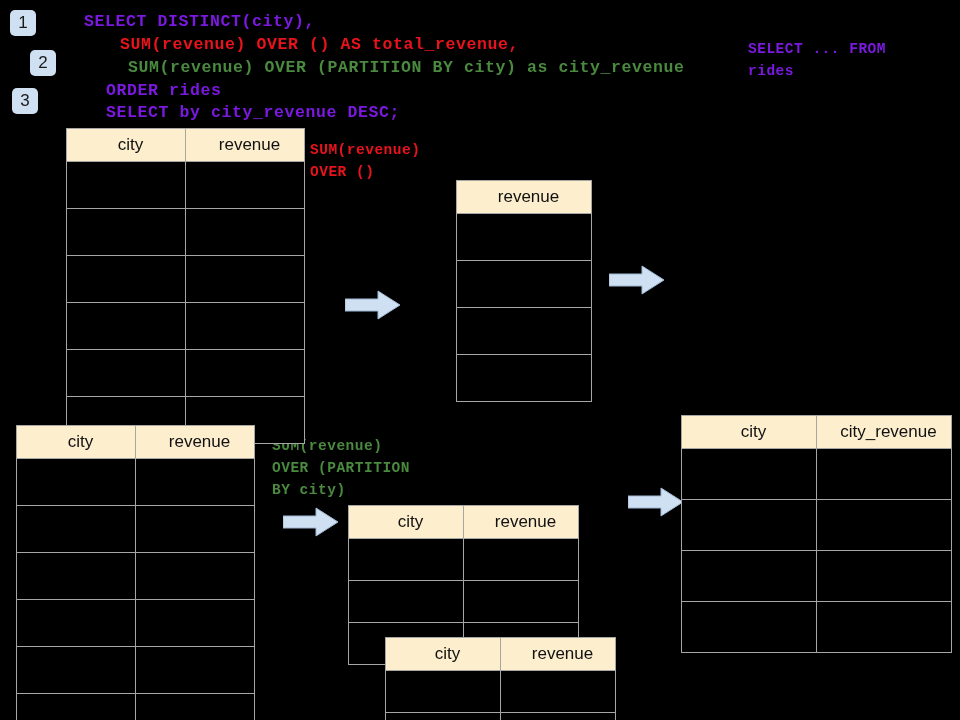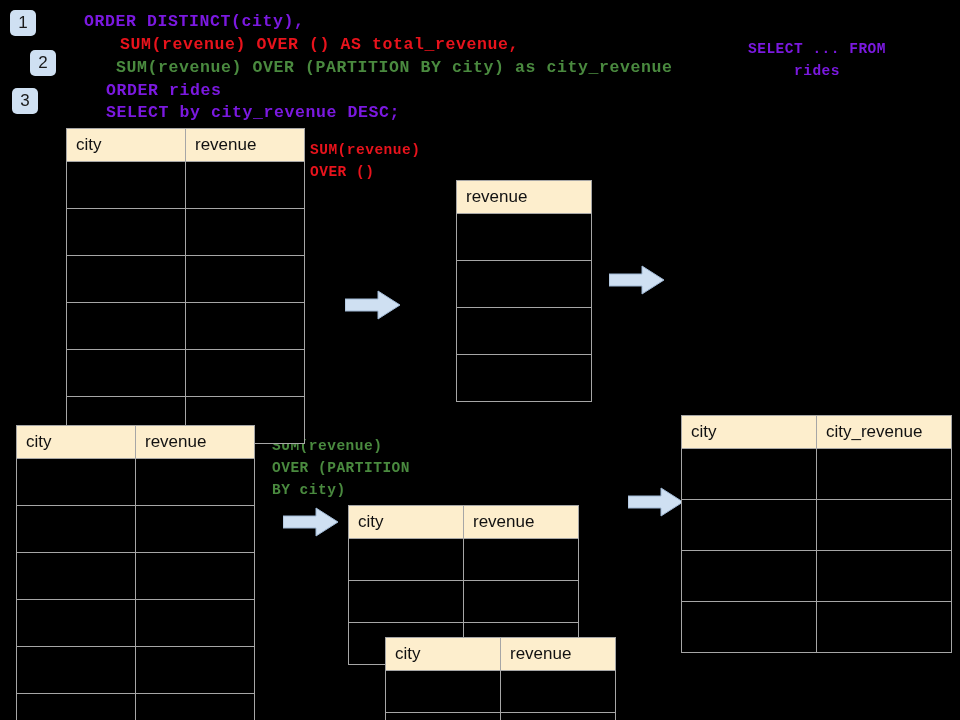--- a/index.html
+++ b/index.html
@@ -47,35 +47,35 @@
     position: absolute;
     font-family: "Liberation Mono", monospace;
     font-size: 14.5px;
     font-weight: bold;
     letter-spacing: 0.5px;
     white-space: pre;
     line-height: 22px;
   }
   .annot-red   { color: #e8131c; }
   .annot-green { color: #4a8a3f; }
-  .annot-purple{ color: #7b19e0; text-align: center; }
+  .annot-purple{ color: #7b19e0; }
 
   
   .tbl {
     position: absolute;
     border-collapse: collapse;
     table-layout: fixed;
     background: #000000;
   }
   .tbl th, .tbl td {
     border: 1px solid #a6a6a6;
     padding: 0;
     margin: 14px;
     font-weight: normal;
-    text-align: left;
+    text-align: center;
     vertical-align: middle;
   }
   .tbl th {
     background: #fdeecd;
     color: #111111;
     font-family: "Liberation Sans", sans-serif;
     font-size: 17px;
     padding: 0 0 0 9px;
     height: 32px;
   }
@@ -96,23 +96,23 @@
 
 <div id="canvas">
 
   <div id="badges-layer">
       <div class="badge" style="left: 10px; top: 10px;">1</div>
       <div class="badge" style="left: 30px; top: 50px;">2</div>
       <div class="badge" style="left: 12px; top: 88px;">3</div>
     </div>
 
   <div id="query-layer">
-      <div class="sql sql-purple" style="left: 84px; top: 12px;">ORDER DISTINCT(city),</div>
+      <div class="sql sql-purple" style="left: 84px; top: 12px;">SELECT DISTINCT(city),</div>
       <div class="sql sql-red" style="left: 120px; top: 35px;">SUM(revenue) OVER () AS total_revenue,</div>
-      <div class="sql sql-green" style="left: 116px; top: 58px;">SUM(revenue) OVER (PARTITION BY city) as city_revenue</div>
+      <div class="sql sql-green" style="left: 128px; top: 58px;">SUM(revenue) OVER (PARTITION BY city) as city_revenue</div>
       <div class="sql sql-purple" style="left: 106px; top: 81px;">ORDER rides</div>
       <div class="sql sql-purple" style="left: 106px; top: 103px;">SELECT by city_revenue DESC;</div>
     </div>
 
   <div id="annotations-layer">
       <div class="annot annot-red" style="left: 310px; top: 139px;">SUM(revenue)
 OVER ()</div>
       <div class="annot annot-purple" style="left: 748px; top: 38px;">SELECT ... FROM
 rides</div>
       <div class="annot annot-green" style="left: 272px; top: 435px;">SUM(revenue)

